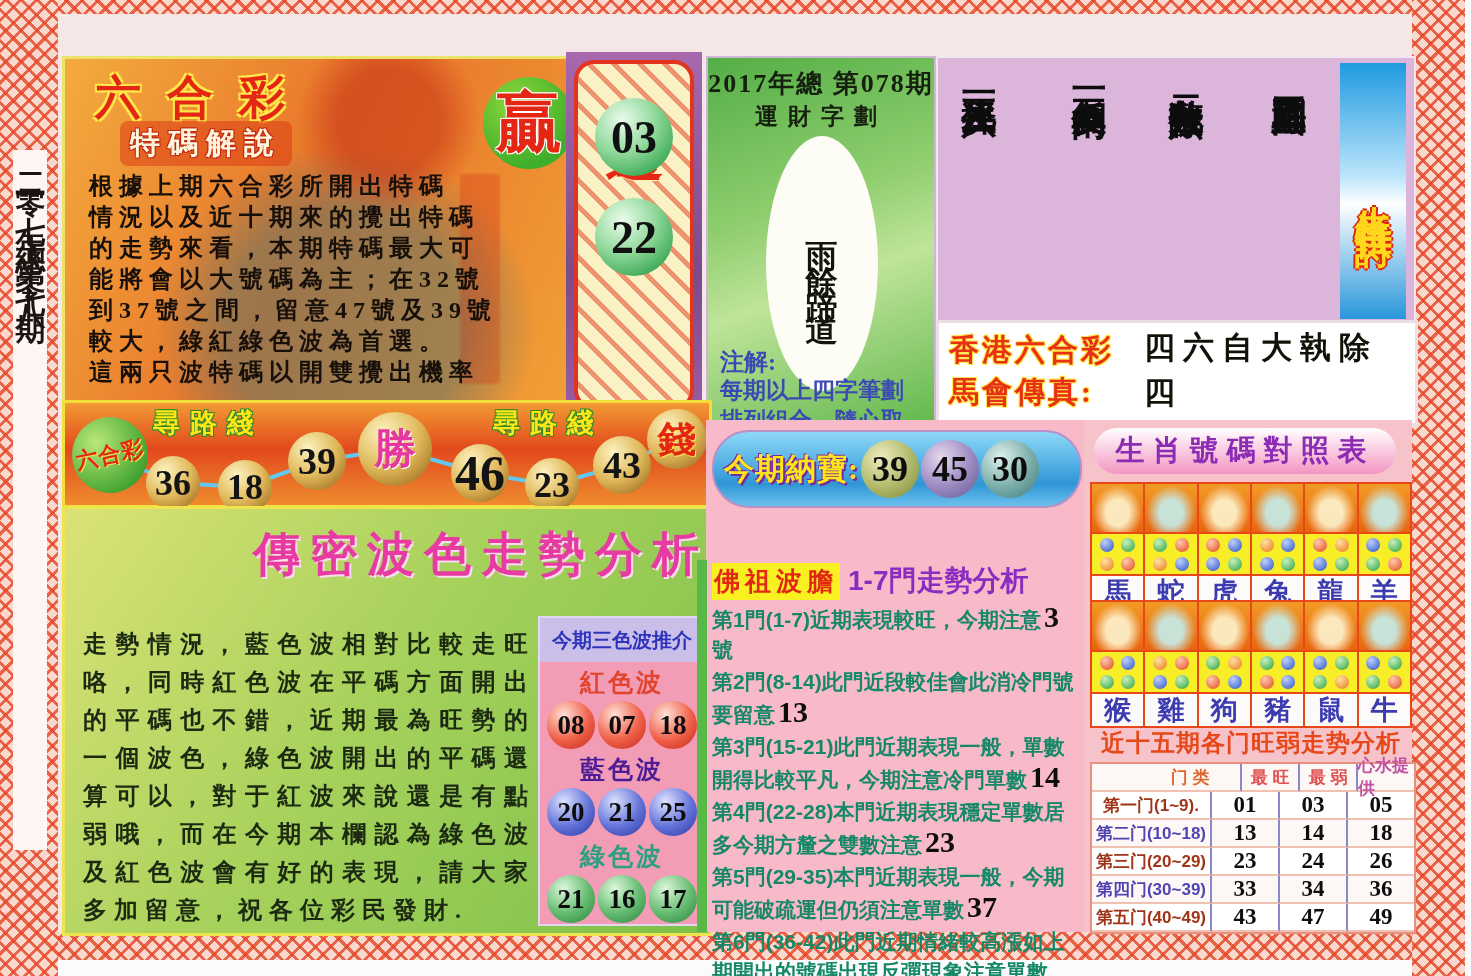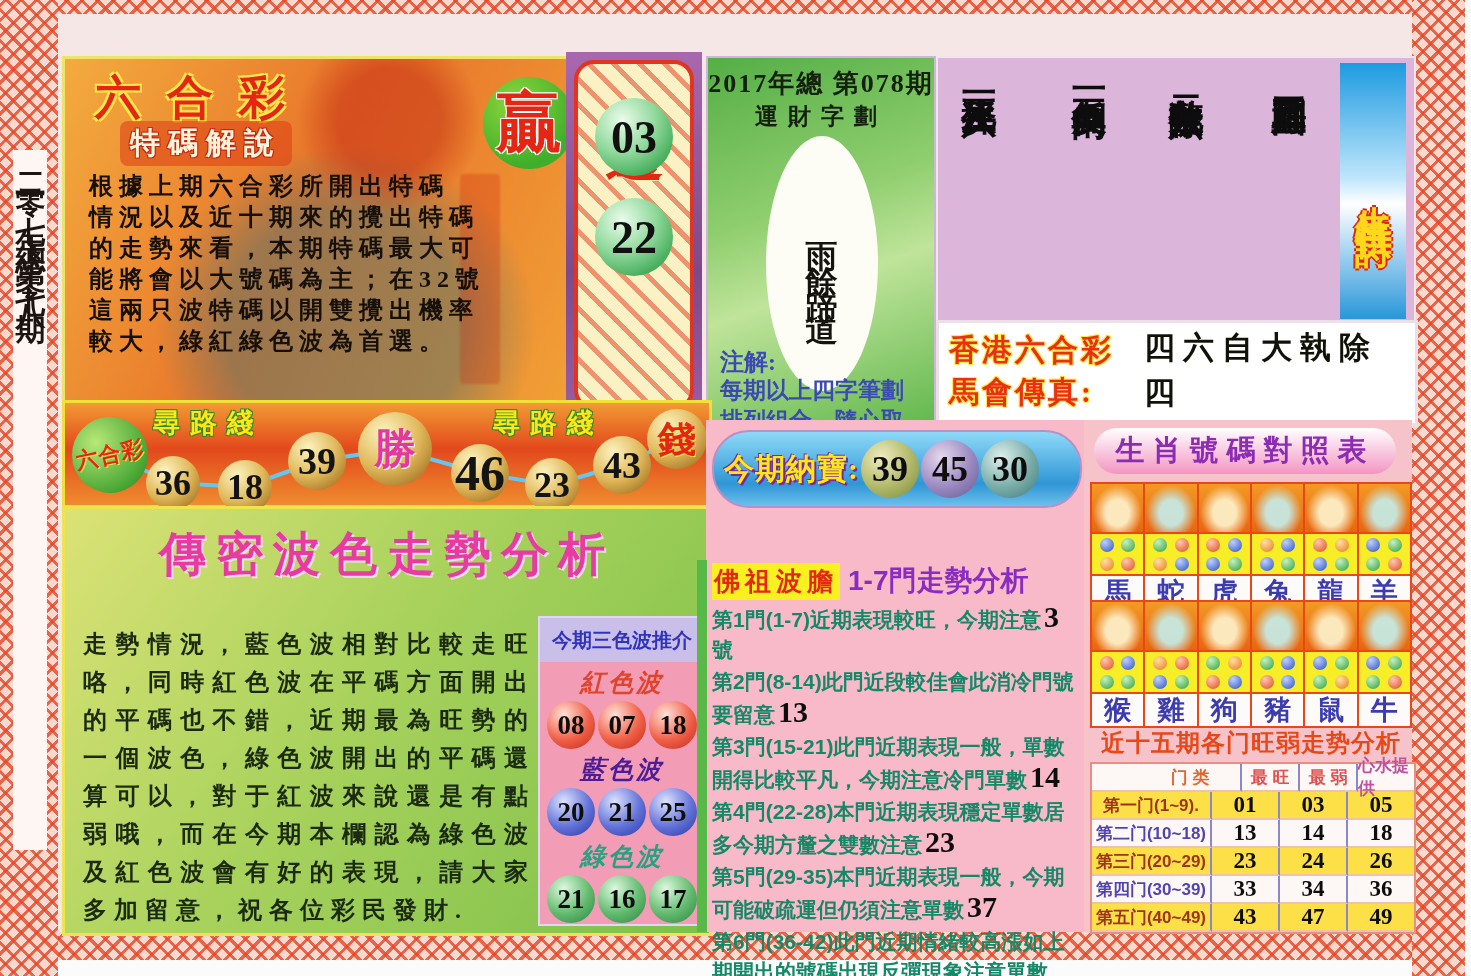--- a/index.html
+++ b/index.html
@@ -94,33 +94,33 @@
   .gold-ball{border-radius:50%;
     background:radial-gradient(circle at 35% 28%, #fdf3c0,#e0b85a 50%,#a87828 85%);
     display:flex;align-items:center;justify-content:center;
     font-weight:bold;color:#141414;}
   .char-pink{color:#e438a0 !important;
     text-shadow:1px 1px 0 #fff;}
   .char-red{color:#e42714 !important;text-shadow:1px 1px 0 #ffe84a;}
   
   .boxG{left:62px;top:506px;width:644px;height:424px;border:3px solid #eee44e;
     background:linear-gradient(125deg,#dbe276,#a8d25c 45%,#7cc04a);}
-  .boxG-title{top:14px;width:100%;text-align:center;font-size:47px;font-weight:bold;color:#e83ba2;
+  .boxG-title{top:14px;width:100%;text-align:right;font-size:47px;font-weight:bold;color:#e83ba2;
     letter-spacing:10px;font-family:"Liberation Sans","DejaVu Sans",sans-serif;
     text-shadow:2px 2px 0 #fbd9ee;}
   .boxG-line1{top:82px;width:100%;text-align:center;font-size:24px;font-weight:bold;
     color:#1c2a12;letter-spacing:9px;}
   .boxG-body{left:18px;top:116px;width:452px;font-size:24px;font-weight:bold;color:#1c2a12;
     line-height:38px;letter-spacing:7px;text-align:justify;}
   
   .boxH{left:538px;top:616px;width:164px;height:306px;background:#f29cb6;border:2px solid #e0d8f0;}
   .boxH-head{height:44px;background:#cabfe8;display:flex;align-items:center;justify-content:center;
     font-size:20px;font-weight:bold;color:#2f34bc;}
   .wave-label{text-align:center;font-size:25px;font-weight:bold;letter-spacing:3px;margin-top:4px;
-    font-family:"Liberation Sans","DejaVu Sans",sans-serif;font-style:italic;}
+    font-family:"Liberation Sans","DejaVu Sans",sans-serif;}
   .ballrow{display:flex;justify-content:center;gap:3px;margin-top:2px;}
   .sball{width:48px;height:48px;border-radius:50%;display:flex;align-items:center;justify-content:center;
     font-size:27px;font-weight:bold;color:#0d0d0d;}
   .sball.r{background:radial-gradient(circle at 35% 28%, #ffe0d8,#f06048 55%,#c22818);}
   .sball.b{background:radial-gradient(circle at 35% 28%, #dde2ff,#6272d8 55%,#2636a0);}
   .sball.g{background:radial-gradient(circle at 35% 28%, #ddf8dd,#62ba6e 55%,#2a8440);}
   
   .pinkC{left:706px;top:420px;width:378px;height:512px;background:#f8b9c8;}
   .greenstrip{left:697px;top:560px;width:10px;height:372px;background:#58b848;}
   .najin{left:712px;top:430px;width:366px;height:74px;border-radius:37px;border:2px solid #b890c8;
@@ -173,21 +173,21 @@
   .ttable{left:1090px;top:762px;width:322px;border:2px solid #e89080;
     font-family:"Liberation Sans","DejaVu Sans",sans-serif;}
   .trow{display:flex;height:28px;}
   .trow>div{display:flex;align-items:center;justify-content:center;border-right:2px solid #8888cc;
     border-bottom:2px solid #f0c0b0;}
   .trow>div:last-child{border-right:none;}
   .tc0{width:118px;}.tc1{width:66px;}.tc2{width:66px;}.tc3{width:66px;}
   .trow.head{background:#fdf8f6;font-size:17px;font-weight:bold;}
   .trow.head .tc0{color:#e06830;padding-left:48px;}.trow.head .tc1,.trow.head .tc2{color:#e05050;}
   .trow.head .tc3{color:#c050a0;}
-  .trow.odd{background:#fde047;}
+  .trow.odd{background:#ffffff;}
   .trow.even{background:#fdf8f6;}
   .tlabel{font-size:17px;font-weight:bold;}
   .trow.odd .tlabel{color:#a03418;}
   .trow.even .tlabel{color:#5044b4;}
   .tval{font-size:23px;font-weight:bold;color:#0d0d0d;
     font-family:"Liberation Serif","DejaVu Serif",serif;}
 </style>
 </head>
 <body>
 
@@ -209,22 +209,23 @@
     <div class="abs boxA-title">六合彩</div>
     <div class="abs boxA-sub">特碼解說</div>
     <div class="abs win-badge">
       <span>贏</span>
     </div>
     <div class="abs boxA-body">
       <div>根據上期六合彩所開出特碼</div>
       <div>情況以及近十期來的攪出特碼</div>
       <div>的走勢來看，本期特碼最大可</div>
       <div>能將會以大號碼為主；在32號</div>
+      <div>到37號之間，留意47號及39號</div>
+      <div>較大，綠紅綠色波為首選。</div>
       <div>這兩只波特碼以開雙攪出機率</div>
-      <div>較大，綠紅綠色波為首選。</div>
     </div>
   </div>
 
   <div class="abs boxB">
     <div class="abs boxB-in">
       <div class="tesong">特送</div>
       <div class="green-ball" style="margin-top:14px;">03</div>
       <div class="green-ball" style="margin-top:22px;">22</div>
     </div>
   </div>

